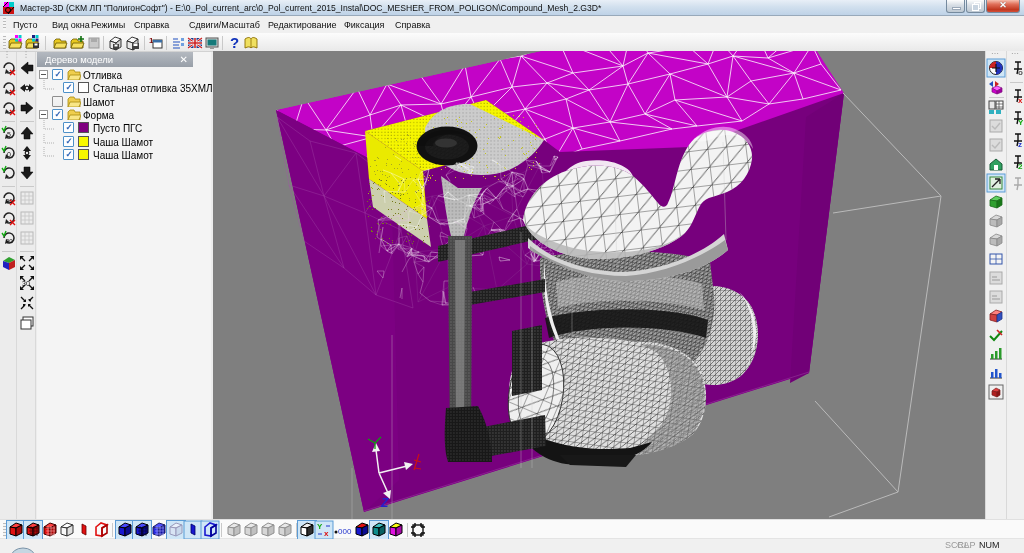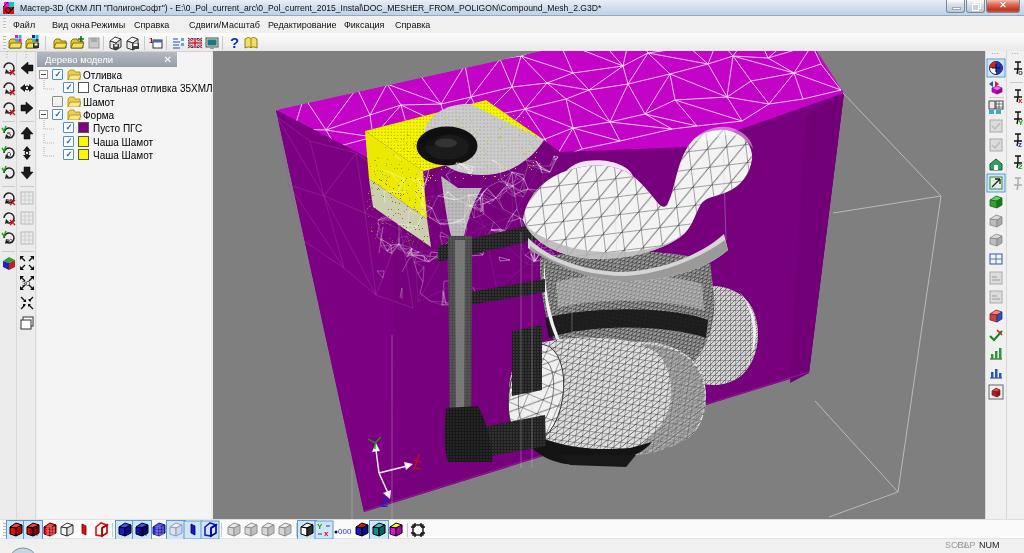--- a/index.html
+++ b/index.html
@@ -11,21 +11,21 @@
 #menu{left:0;top:16px;width:1024px;height:17px;background:#f0f0f0;font-size:9px;color:#101010}
 #menu span{position:absolute;top:4px}
 #tbar{left:0;top:33px;width:1024px;height:19px;background:linear-gradient(#fcfcfc,#e9e9e9);border-bottom:1px solid #d2d2d2}
 .grip{position:absolute;width:3px;background:repeating-linear-gradient(#bbb 0 1px,#f5f5f5 1px 3px)}
 .ic{position:absolute;width:16px;height:16px;overflow:visible}
 .vsep{position:absolute;width:1px;background:#c9c9c9}
 .hsep{position:absolute;height:1px;background:#c9c9c9}
 #lbar1{left:0;top:52px;width:17px;height:467px;background:#ececec;border-right:1px solid #d9d9d9}
 #lbar2{left:18px;top:52px;width:18px;height:467px;background:#ececec;border-right:1px solid #d9d9d9}
 #tree{left:37px;top:52px;width:174px;height:467px;background:#f4f4f4}
-#treehead{position:absolute;left:0;top:0;width:140px;height:15px;background:linear-gradient(#b4b9c0,#989fa8);color:#fff;font-size:9.5px;padding-left:8px;line-height:15px}
+#treehead{position:absolute;left:0;top:0;width:156px;height:15px;background:linear-gradient(#b4b9c0,#989fa8);color:#fff;font-size:9.5px;padding-left:8px;line-height:15px}
 #treehead .x{position:absolute;right:5px;top:0px;color:#fff;font-size:10px}
 .trow{position:absolute;left:0;font-size:10px;color:#000;white-space:nowrap}
 .cb{position:absolute;width:11px;height:11px;border:1px solid #4d90c8;border-radius:1px;background:#fdfeff}
 .cb.off{background:linear-gradient(#f4f4f4,#eee);border-color:#8e8e8e}
 .chk{position:absolute;font-size:8.5px;color:#2f63b5;top:-1px;left:1.5px;font-weight:bold}
 .csq{position:absolute;width:11px;height:11px;border:1px solid #555}
 .fold{position:absolute;width:14px;height:11px}
 #vport{left:213px;top:51px;width:772px;height:468px;background:#7f7f7f}
 #rbar1{left:985px;top:51px;width:21px;height:468px;background:#f0f0f0;border-left:1px solid #d9d9d9}
 #rbar2{left:1006px;top:51px;width:18px;height:468px;background:#f0f0f0;border-left:1px solid #d9d9d9}
@@ -51,21 +51,21 @@
         <rect x="2.5" y="0.5" width="6" height="6" fill="none" stroke="#fff"></rect>
         <rect x="0.5" y="2.5" width="6" height="6" fill="#c8d4e0" stroke="#fff"></rect>
       </svg>
     </div>
     <div class="wbtn" id="bclose" style="left:986px;width:34px">
       <div class="wglyph">✕</div>
     </div>
   </div>
 <div class="abs" id="menu">
     <div class="grip" style="left:3px;top:2px;height:12px"></div>
-    <span style="left:13px">Файл</span>
+    <span style="left:13px">Пусто</span>
     <span style="left:52px">Вид окна</span>
     <span style="left:91px">Режимы</span>
     <span style="left:134px">Справка</span>
     <span style="left:189px">Сдвиги/Масштаб</span>
     <span style="left:268px">Редактирование</span>
     <span style="left:344px">Фиксация</span>
     <span style="left:395px">Справка</span>
   </div>
 <div class="abs" id="tbar">
     <div class="grip" style="left:3px;top:3px;height:13px"></div>

